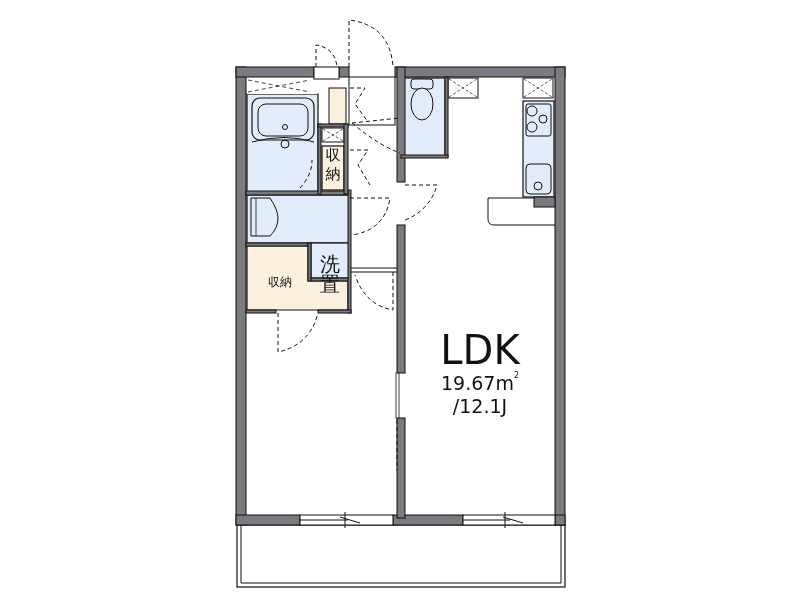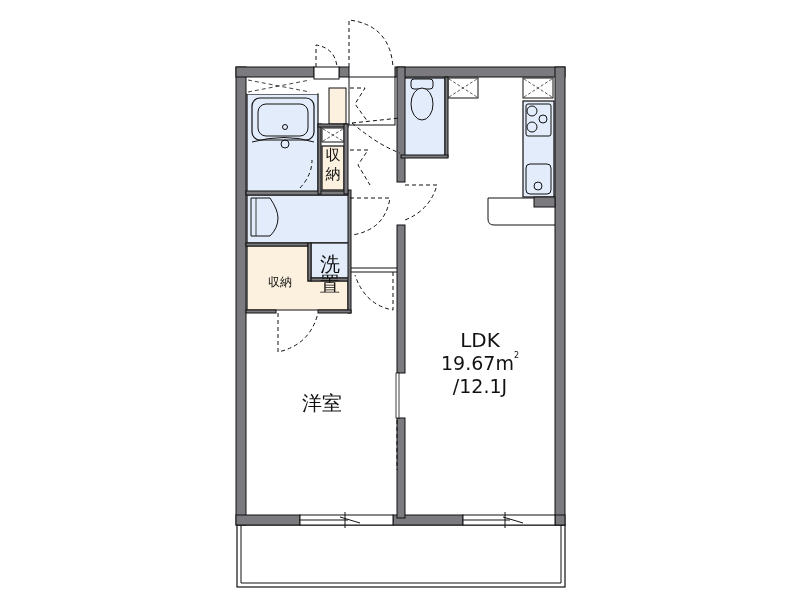--- a/index.html
+++ b/index.html
@@ -1,19 +1,19 @@
 <!DOCTYPE html>
 <html><head>
 <meta charset="utf-8">
 <style>
   html, body { margin:0; padding:0; background:#ffffff; }
   body { width:800px; height:608px; position:relative; overflow:hidden; font-family:"DejaVu Sans", sans-serif; }
   #plan { position:absolute; left:0; top:0; }
   .lbl { position:absolute; text-align:center; color:#111; font-family:"DejaVu Sans", sans-serif; line-height:1; }
-  .room-name-lg { font-size:20px; }
+  .room-name-lg { font-size:40px; }
   .room-sub { font-size:19px; margin-top:4px; }
   .small-lbl { font-size:15px; }
   .sup { font-size:8px; vertical-align:top; position:relative; top:-2px; }
 </style>
 </head>
 <body>
 
 <svg id="plan" width="800" height="608" viewBox="0 0 800 608" xmlns="http://www.w3.org/2000/svg">
 
   <g>
@@ -173,21 +173,20 @@
   <line x1="351" y1="272" x2="397" y2="272" stroke="#111" stroke-width="1"></line>
 </svg>
 
 <div class="lbl" style="left:420px; top:330px; width:120px;">
   <div class="room-name-lg">LDK</div>
   <div class="room-sub"><span>19.67m</span><span class="sup">2</span></div>
   <div class="room-sub">/12.1J</div>
 </div>
 
 <div class="lbl" style="left:262px; top:393px; width:120px;">
-  <div class="room-name-lg">洋室</div>
 </div>
 
 <div class="lbl small-lbl" style="left:255px; top:276px; width:50px; font-size:12px;">収納</div>
 <div class="lbl small-lbl" style="left:311px; top:254px; width:38px; font-size:20px;">洗置</div>
 <div class="lbl small-lbl" style="left:322px; top:148px; width:22px; font-size:15px;">
   <div>収</div>
   <div style="margin-top:4px;">納</div>
 </div>
 
 </body></html>

